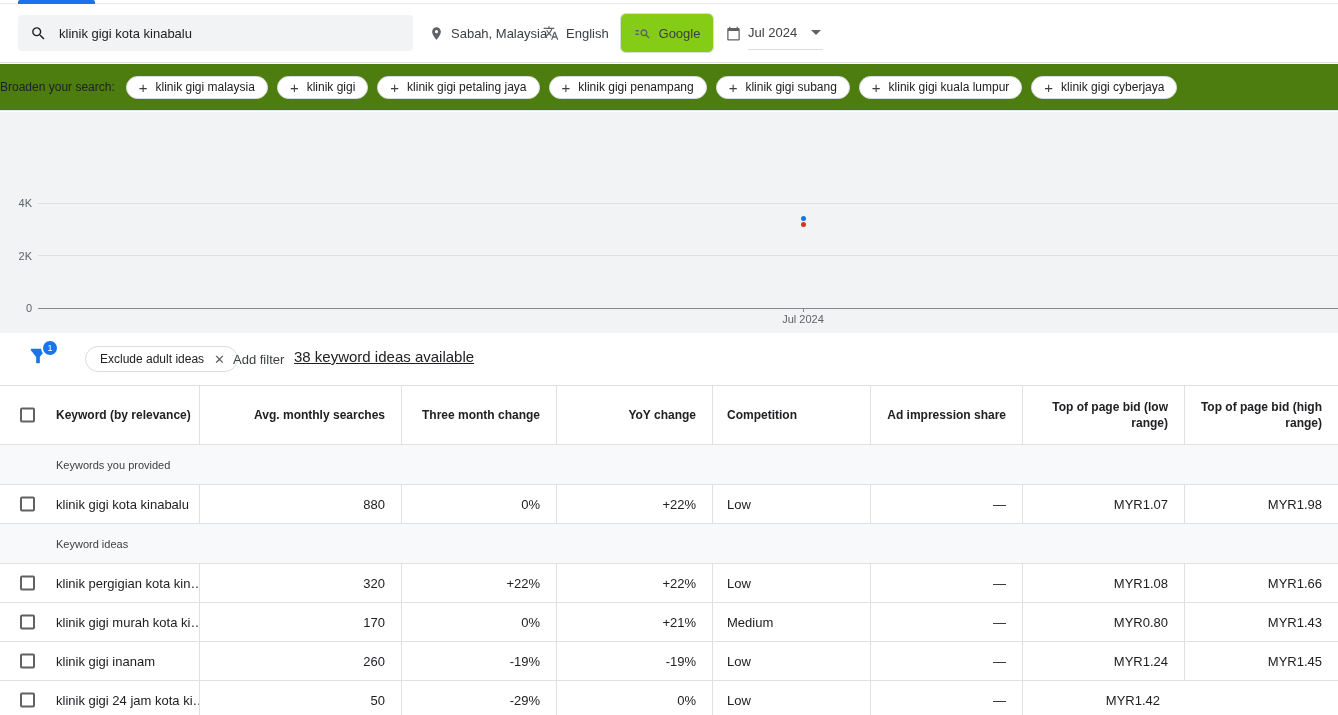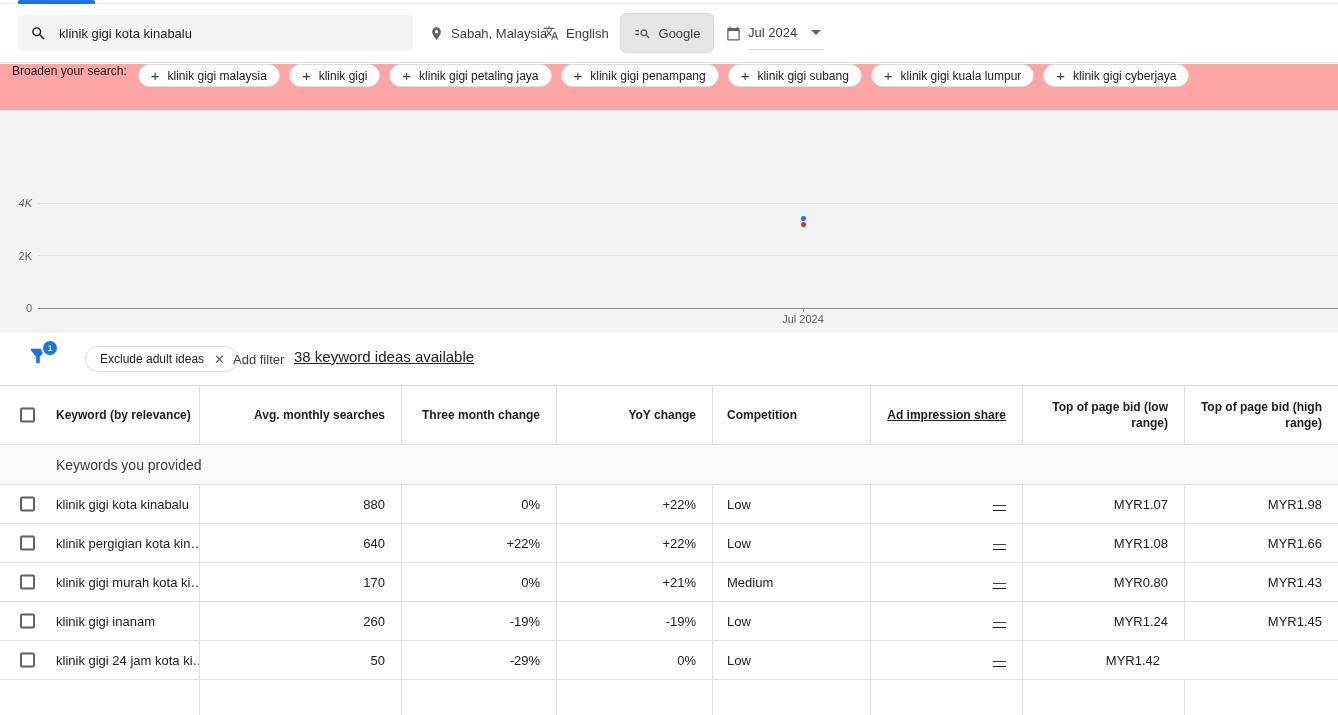--- a/index.html
+++ b/index.html
@@ -14,27 +14,27 @@
   .tabstrip { position:absolute; top:0; left:0; right:0; height:4px; border-bottom:1px solid #e8eaed; background:#fff; }
   .tab-indicator { position:absolute; left:18px; top:0; width:77px; height:4px; background:#1a73e8; border-radius:2px 2px 0 0; }
 
   
   .toolbar { position:absolute; top:5px; left:0; right:0; height:58px; background:#fff; border-bottom:1px solid #e3e3e3; }
   .searchbox { position:absolute; left:18px; top:10px; width:395px; height:36px; background:#f1f3f4; border-radius:4px; display:flex; align-items:center; padding:0 12px; }
   .searchbox input { border:none; outline:none; background:transparent; font:13px "Liberation Sans",sans-serif; color:#202124; width:330px; margin-left:12px; }
   .tb-item { position:absolute; top:10px; height:36px; display:flex; align-items:center; gap:7px; font-size:13px; color:#3c4043; cursor:pointer; }
   .tb-loc { left:429px; }
   .tb-lang { left:543px; }
-  .networkbox { position:absolute; left:620px; top:8px; width:94px; height:40px; border:1px solid #dadce0; border-radius:6px; display:flex; align-items:center; justify-content:center; gap:8px; font-size:13px; color:#3c4043; cursor:pointer; background:#e5e5e5; }
+  .networkbox { position:absolute; left:620px; top:8px; width:94px; height:40px; border:1px solid #dadce0; border-radius:6px; display:flex; align-items:center; justify-content:center; gap:8px; font-size:13px; color:#3c4043; cursor:pointer; background:#84cc16; }
   .datebox { position:absolute; left:726px; top:10px; height:36px; display:flex; align-items:center; gap:7px; cursor:pointer; }
   .date-inner { display:flex; align-items:center; gap:14px; border-bottom:1px solid #dadce0; padding:9px 2px 9px 0; font-size:13px; color:#3c4043; }
   .caret { width:0; height:0; border-left:5px solid transparent; border-right:5px solid transparent; border-top:5px solid #5f6368; }
 
   
-  .broaden { position:absolute; top:64px; left:0; right:0; height:47px; background:#fca5a5; border-bottom:1px solid #e3e3e3; display:flex; padding-left:12px; }
+  .broaden { position:absolute; top:64px; left:0; right:0; height:47px; background:#4d7c0f; border-bottom:1px solid #e3e3e3; display:flex; align-items:center; padding-left:0; }
   .broaden-label { font-size:12px; color:#202124; margin-right:11px; }
   .chips { display:flex; gap:9px; }
   .chip { display:flex; align-items:center; gap:8px; height:23px; padding:0 12px; border:1px solid #dadce0; border-radius:12px; background:#fff; font-size:12px; color:#202124; cursor:pointer; white-space:nowrap; }
   .chip .plus { font-size:15px; color:#3c4043; line-height:1; font-weight:400; }
 
   
   .chart { position:absolute; top:112px; left:0; right:0; height:221px; background:#f1f3f4; }
   .gridline { position:absolute; left:38px; right:0; height:1px; background:#dde0e3; }
   .zeroline { position:absolute; left:38px; right:0; height:1px; background:#85898e; }
   .ytick { position:absolute; left:0; width:32px; text-align:right; font-size:11px; color:#5f6368; }
@@ -50,25 +50,25 @@
   .filter-chip .x { font-size:13px; color:#5f6368; cursor:pointer; }
   .add-filter { position:absolute; left:233px; top:13px; height:26px; display:flex; align-items:center; font-size:13px; color:#3c4043; cursor:pointer; }
   .ideas-count { position:absolute; left:294px; top:15px; font-size:15px; color:#202124;text-decoration:underline; }
 
   
   .table { position:absolute; top:385px; left:0; right:0; background:#fff; }
   .trow { display:flex; width:1338px; border-bottom:1px solid #e0e0e0; background:#fff; }
   .thead { height:60px; border-top:1px solid #e0e0e0; }
   .drow { height:39px; }
   .srow { height:40px; background:#f8f9fa; border-bottom:1px solid #e0e0e0; position:relative; }
-  .srow span { position:absolute; left:56px; top:50%; transform:translateY(-50%); font-size:14px; color:#3c4043; }
+  .srow span { position:absolute; left:56px; top:50%; transform:translateY(-50%); font-size:11px; color:#3c4043; }
   .cell { position:relative; display:flex; align-items:center; height:100%; font-size:13px; color:#202124; overflow:hidden; }
   .trow .cell + .cell { border-left:1px solid #e0e0e0; }
   .c0{width:199px;} .c1{width:202px;} .c2{width:155px;padding-left:16px;} .c3{width:156px;}
-  .c4{width:158px;} .c5{width:152px;text-decoration:underline;} .c6{width:162px;} .c7{width:154px;}
+  .c4{width:158px;} .c5{width:152px;} .c6{width:162px;} .c7{width:154px;}
   .cell.right { justify-content:flex-end; padding-right:16px; text-align:right; }
   .cell.left { padding-left:14px; }
   .thead .cell { font-size:12px; font-weight:bold; color:#202124; line-height:1.35; }
   .checkbox { position:absolute; left:20px; top:50%; transform:translateY(-50%); width:15px; height:15px; border:2px solid #616161; border-radius:2px; background:#fff; cursor:pointer; }
   .kw-label { position:absolute; left:56px; top:50%; transform:translateY(-50%); white-space:nowrap; }
 </style>
 </head>
 <body>
 
 <div class="tabstrip">
@@ -157,21 +157,21 @@
         <span>klinik gigi cyberjaya</span>
       </div>
     </div>
 </div>
 
 <div class="chart">
   <div class="gridline" style="top:91px"></div>
   <div class="gridline" style="top:143px"></div>
   <div class="zeroline" style="top:196px"></div>
   <div id="yticks">
-      <div class="ytick" style="top: 85px; font-style: italic;">4K</div>
+      <div class="ytick" style="top: 85px;">4K</div>
       <div class="ytick" style="top: 137.5px;">2K</div>
       <div class="ytick" style="top: 190px;">0</div>
     </div>
   <div class="xtick-mark" style="left:803px"></div>
   <div class="xtick-label" style="left:773px">Jul 2024</div>
   <div id="dots">
       <div class="dot" style="background: rgb(26, 115, 232); left: 800.5px; top: 104.25px;"></div>
       <div class="dot" style="background: rgb(217, 48, 37); left: 800.5px; top: 109.5px;"></div>
     </div>
 </div>
@@ -242,27 +242,30 @@
       <div class="cell c5 right">
         <span>—</span>
       </div>
       <div class="cell c6 right">
         <span>MYR1.07</span>
       </div>
       <div class="cell c7 right">
         <span>MYR1.98</span>
       </div>
     </div>
+    <div class="trow srow">
+      <span>Keyword ideas</span>
+    </div>
     <div class="trow drow">
       <div class="cell c0">
         <div class="checkbox"></div>
         <span class="kw-label">klinik pergigian kota kin…</span>
       </div>
       <div class="cell c1 right">
-        <span>640</span>
+        <span>320</span>
       </div>
       <div class="cell c2 right">
         <span>+22%</span>
       </div>
       <div class="cell c3 right">
         <span>+22%</span>
       </div>
       <div class="cell c4 left">
         <span>Low</span>
       </div>

